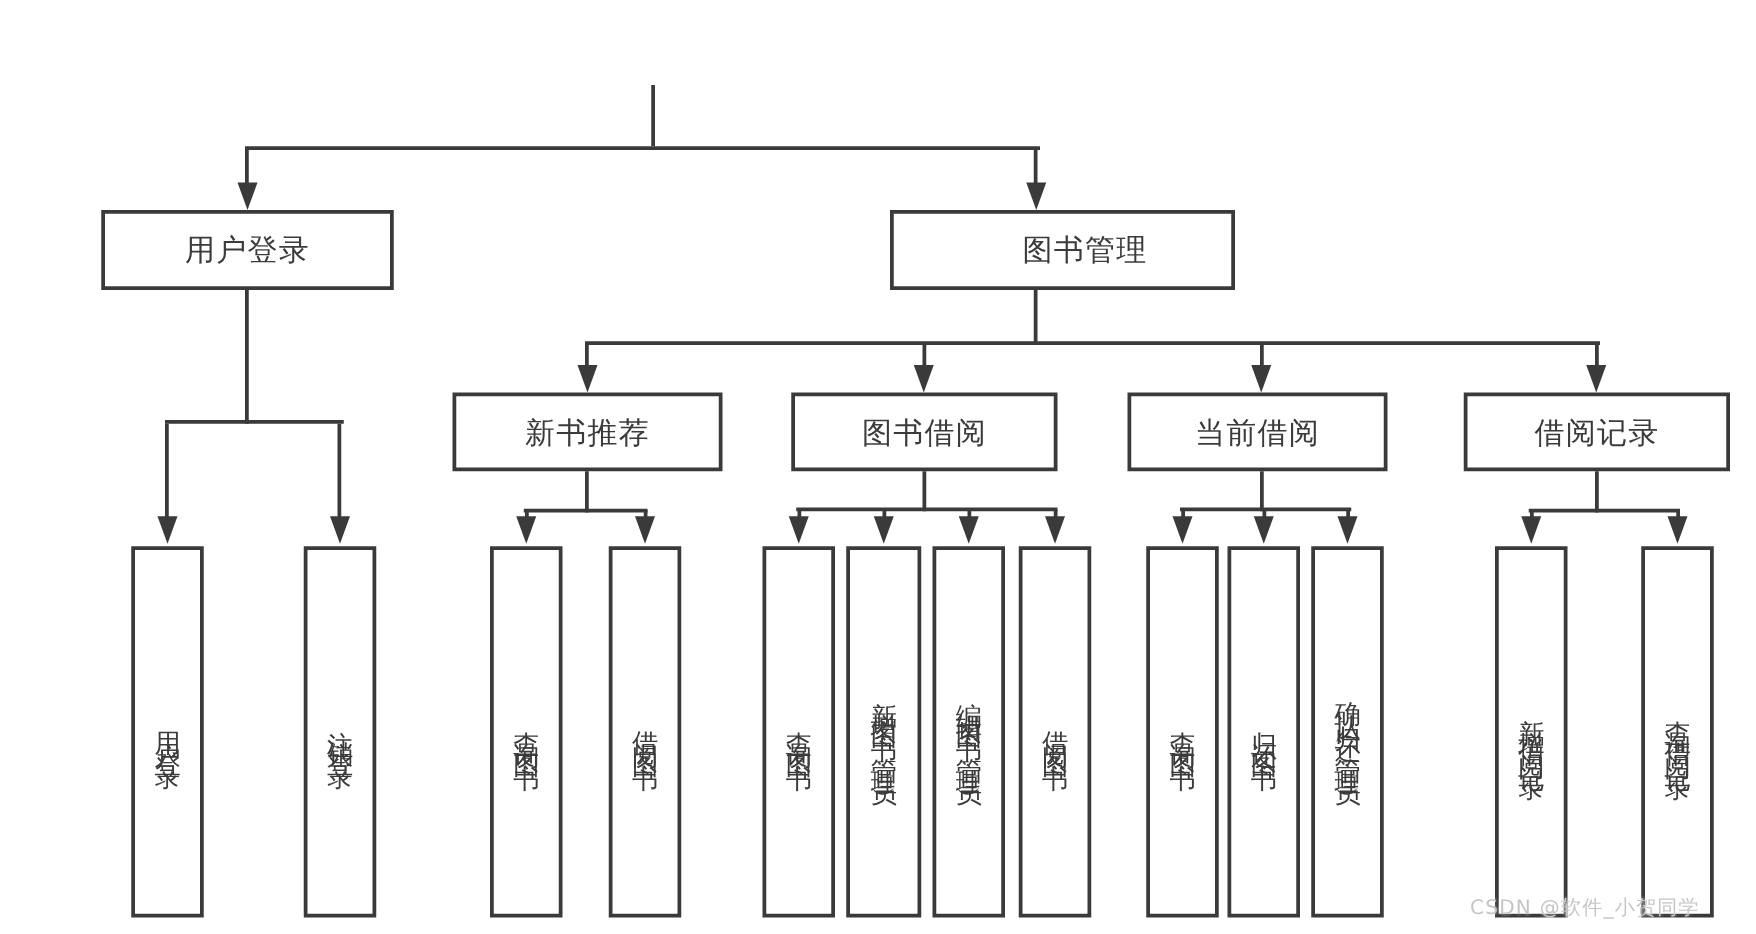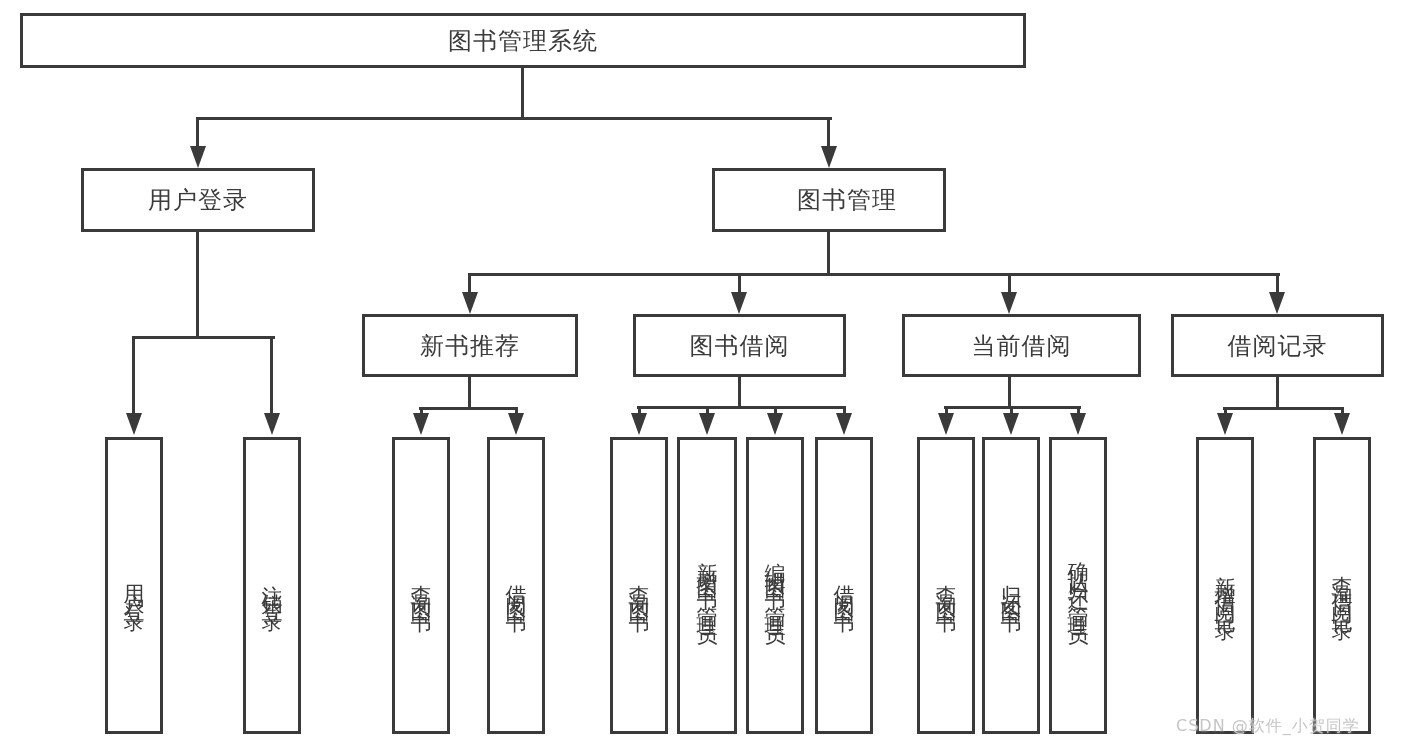--- a/index.html
+++ b/index.html
@@ -35,35 +35,32 @@
     position:absolute;left:1176px;top:716px;z-index:6;
     font-size:16px;color:var(--wm);letter-spacing:1px;white-space:nowrap;
     text-shadow:0 0 3px rgba(255,255,255,.85);
   }
 </style>
 </head>
 <body>
 
 <div id="canvas">
 
-  <div class="box" style="left:20px;top:13px;width:1006px;height:55px;">
-    <span class="hlabel">图书管理系统</span>
-  </div>
 
   <div class="line" style="left:521px;top:68px;width:3px;height:49px;"></div>
   <div class="line" style="left:196px;top:117px;width:636px;height:3px;"></div>
   <div class="line" style="left:196px;top:120px;width:3px;height:28px;"></div>
   <div class="ah" style="left:190px;top:146px;"></div>
   <div class="line" style="left:827px;top:120px;width:3px;height:28px;"></div>
   <div class="ah" style="left:821px;top:146px;"></div>
 
   <div class="box" style="left:81px;top:168px;width:234px;height:64px;">
     <span class="hlabel">用户登录</span>
   </div>
-  <div class="box" style="left:712px;top:168px;width:234px;height:64px;padding-left:36px;">
+  <div class="box" style="left:712px;top:168px;width:276px;height:64px;padding-left:36px;">
     <span class="hlabel">图书管理</span>
   </div>
 
   <div class="line" style="left:196px;top:232px;width:3px;height:107px;"></div>
   <div class="line" style="left:132px;top:336px;width:143px;height:3px;"></div>
   <div class="line" style="left:132px;top:339px;width:3px;height:75px;"></div>
   <div class="ah" style="left:126px;top:413px;"></div>
   <div class="line" style="left:270px;top:339px;width:3px;height:75px;"></div>
   <div class="ah" style="left:264px;top:413px;"></div>
 
@@ -77,21 +74,21 @@
   <div class="ah" style="left:1001px;top:292px;"></div>
   <div class="line" style="left:1276px;top:276px;width:3px;height:18px;"></div>
   <div class="ah" style="left:1269px;top:292px;"></div>
 
   <div class="box" style="left:362px;top:314px;width:216px;height:63px;">
     <span class="hlabel">新书推荐</span>
   </div>
   <div class="box" style="left:633px;top:314px;width:213px;height:63px;">
     <span class="hlabel">图书借阅</span>
   </div>
-  <div class="box" style="left:902px;top:314px;width:239px;height:63px;">
+  <div class="box" style="left:902px;top:314px;width:208px;height:63px;">
     <span class="hlabel">当前借阅</span>
   </div>
   <div class="box" style="left:1171px;top:314px;width:213px;height:63px;">
     <span class="hlabel">借阅记录</span>
   </div>
 
   <div class="line" style="left:468px;top:377px;width:3px;height:33px;"></div>
   <div class="line" style="left:419px;top:407px;width:99px;height:3px;"></div>
   <div class="line" style="left:420px;top:408px;width:3px;height:7px;"></div>
   <div class="ah" style="left:413px;top:413px;"></div>

